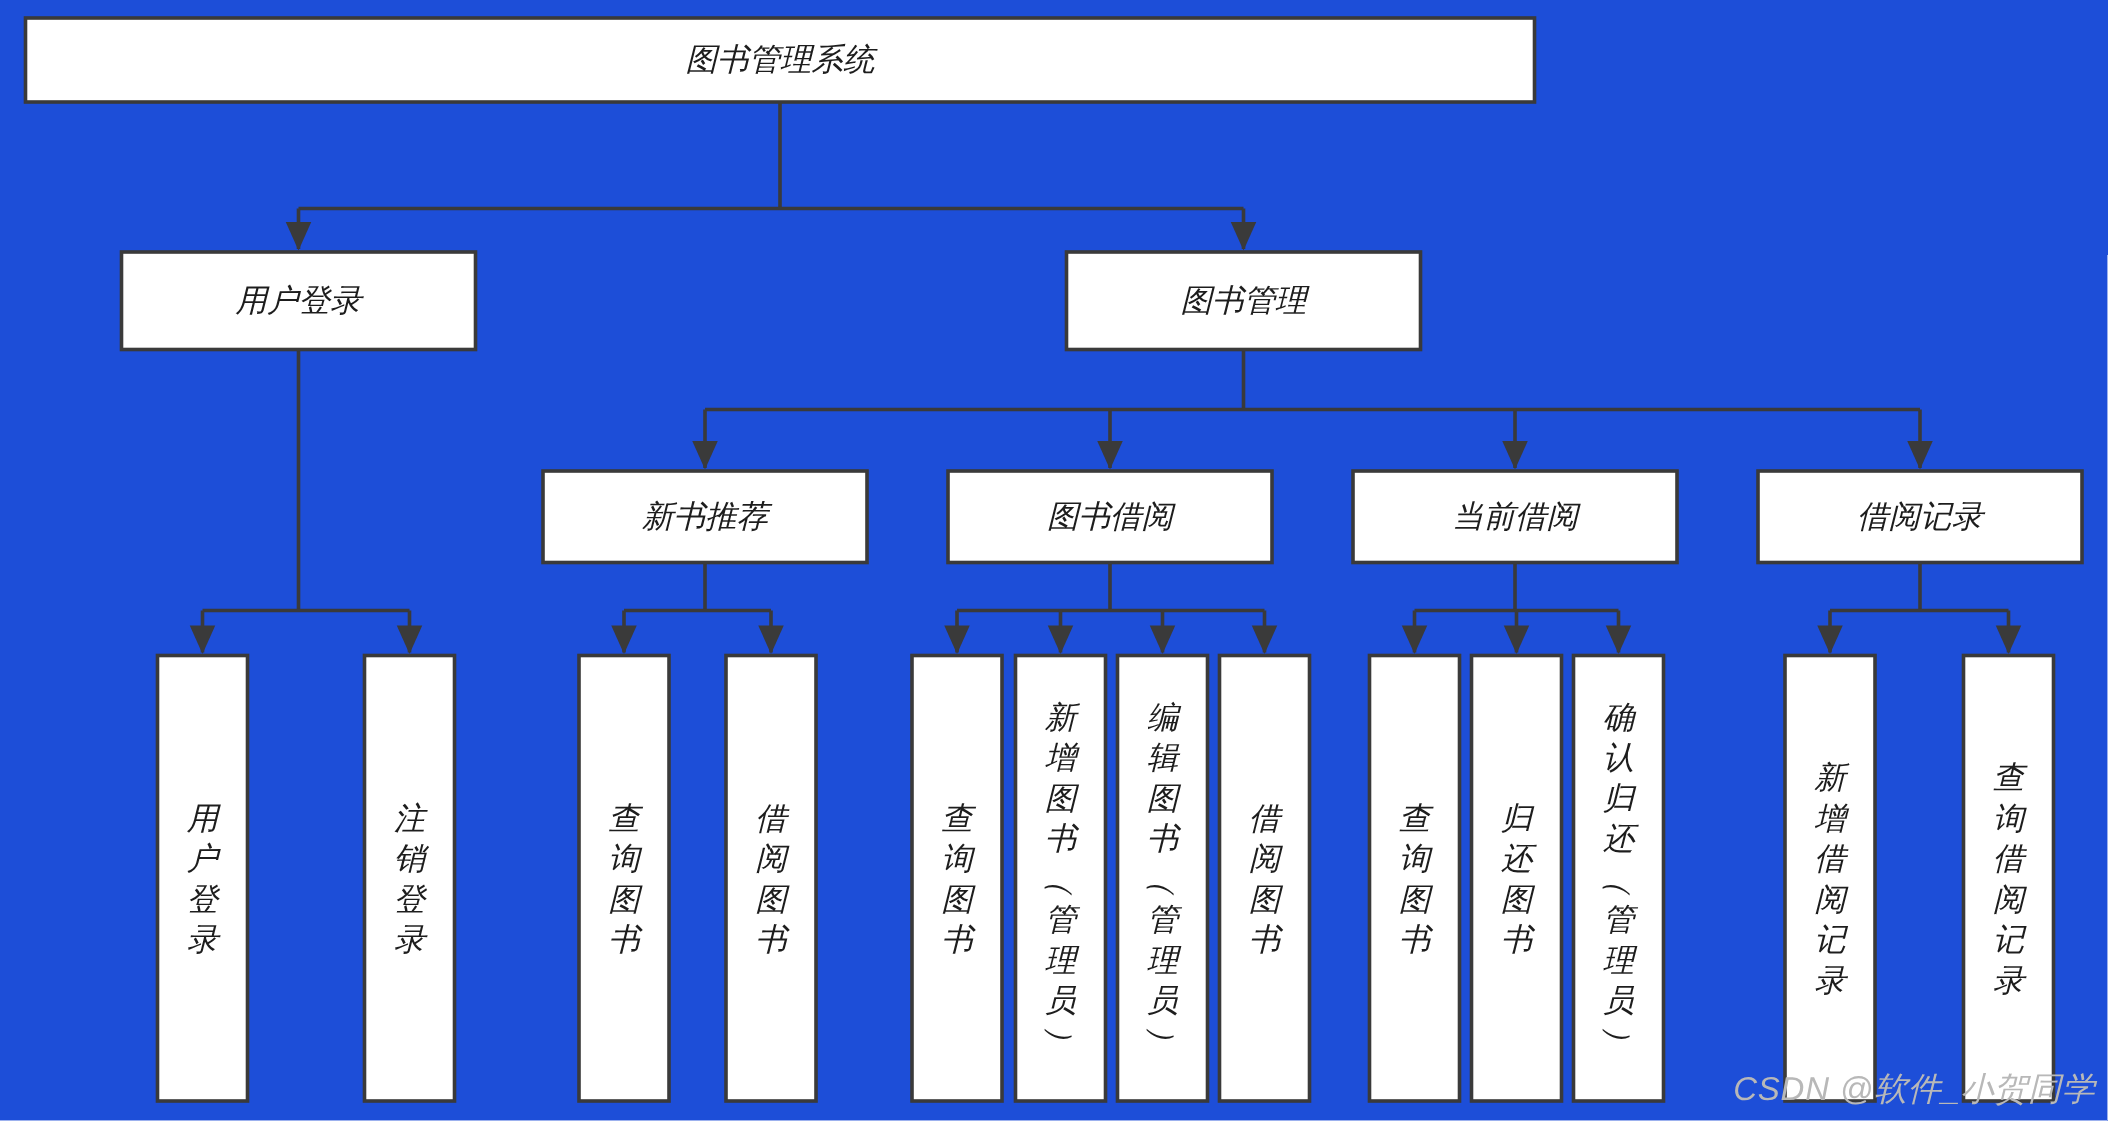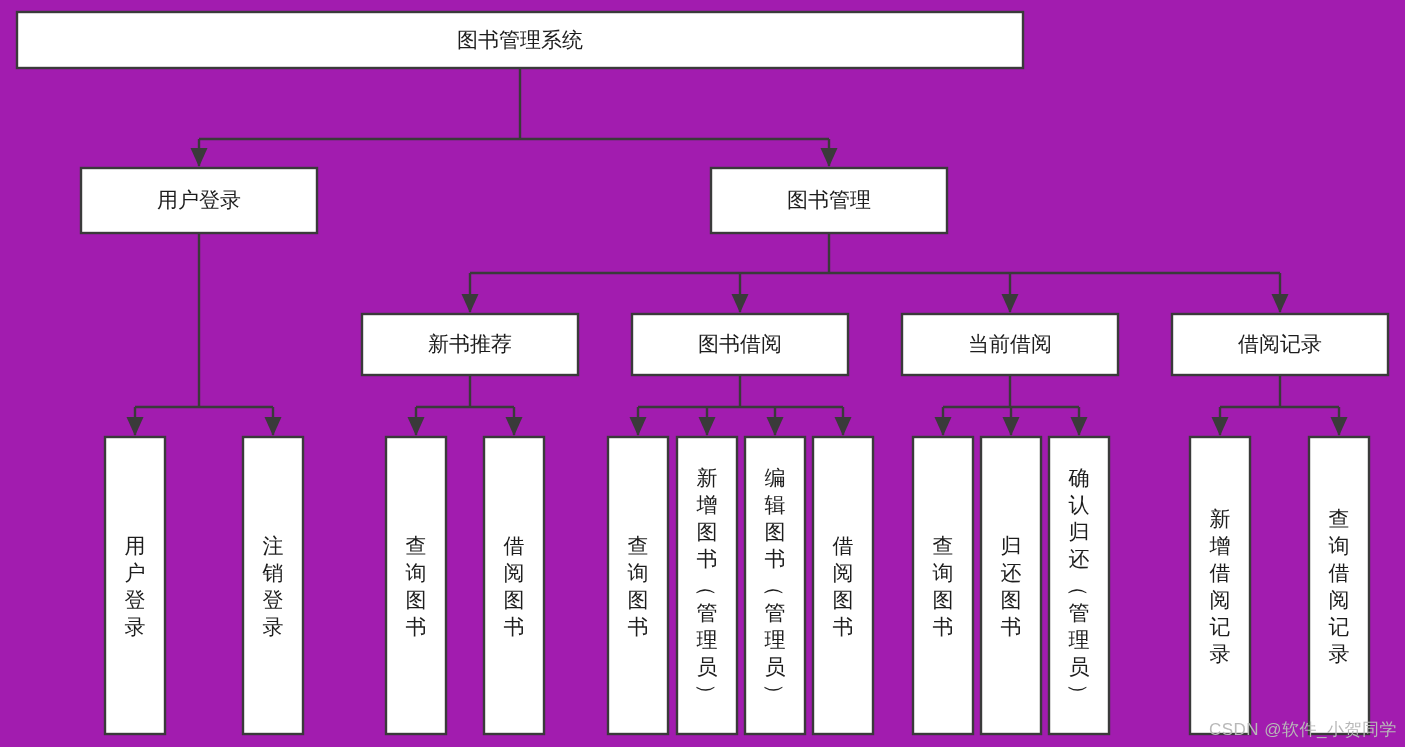--- a/index.html
+++ b/index.html
@@ -7,22 +7,23 @@
     padding: 0;
     background: #ffffff;
   }
   body {
     font-family: "Liberation Sans", "DejaVu Sans", sans-serif;
   }
   #stage {
     position: relative;
     width: 1405px;
     height: 747px;
-    background: #a21caf;
+    background: #1d4ed8;
     overflow: hidden;
+    font-style: italic;
   }
   #diagram {
     position: absolute;
     left: 0;
     top: 0;
     width: 1405px;
     height: 747px;
   }
   .node-box {
     fill: #ffffff;
@@ -50,21 +51,21 @@
     font-family: "Liberation Sans", "DejaVu Sans", sans-serif;
     font-size: 21px;
     fill: #1d1d1d;
     text-anchor: middle;
   }
   .watermark {
     position: absolute;
     right: 8px;
     bottom: 6px;
     font-family: "Liberation Sans", "DejaVu Sans", sans-serif;
-    font-size: 17px;
+    font-size: 22px;
     color: #b8b8b8;
     letter-spacing: 0.5px;
     white-space: nowrap;
     pointer-events: none;
   }
 </style>
 </head>
 <body>
 
 <div id="stage">

